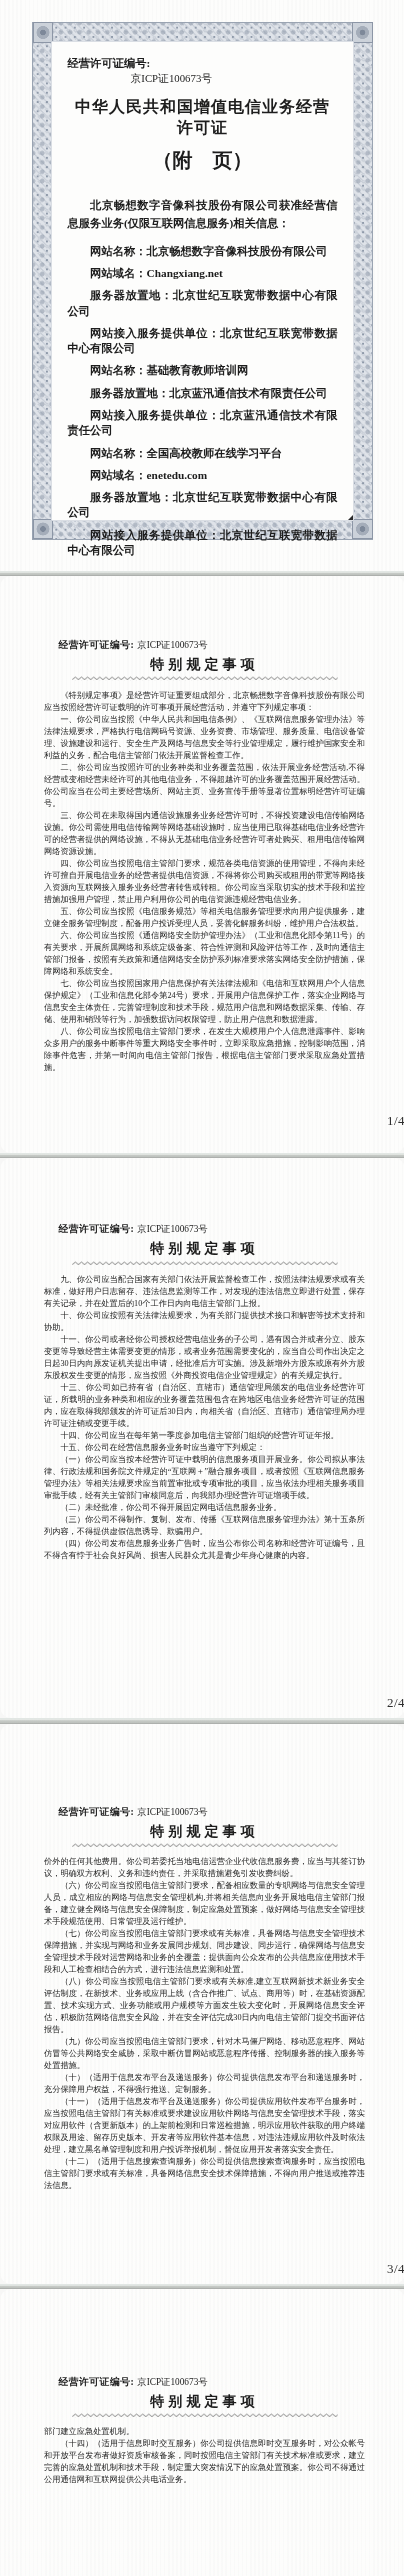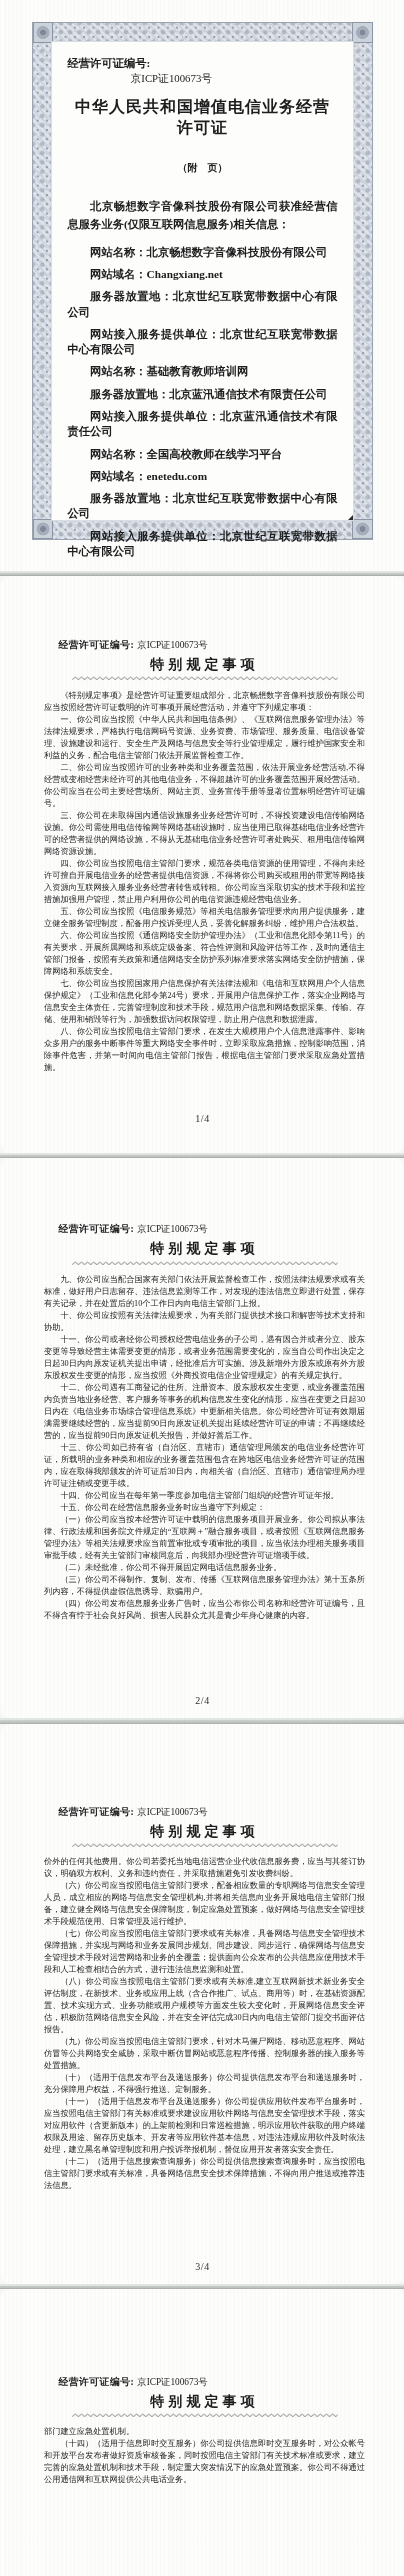--- a/index.html
+++ b/index.html
@@ -49,21 +49,21 @@
     position:relative; background:#fdfdfc; height:100%; box-sizing:border-box;
     box-shadow:inset 0 0 0 0.5px #b8c0cb;
     padding:15.5px 16.5px 0 16.5px;
   }
   .cert-licline-label { font-size:11.3px; font-weight:700; }
   .cert-licline-no { font-size:10.8px; margin:1px 0 0 63px; }
   .cert-title {
     text-align:center; font-size:16px; font-weight:700; letter-spacing:1px;
     margin-top:11.3px;
   }
-  .cert-subtitle { text-align:center; font-size:10px; font-weight:700; margin-top:22px; }
+  .cert-subtitle { text-align:center; font-size:20px; font-weight:700; margin-top:8px; }
   .cert-intro {
     font-size:11.3px; font-weight:600; line-height:17.5px; text-indent:2em;
     margin-top:23px; text-align:justify;
   }
   .cert-fields { margin-top:9.3px; }
   .cert-fields .field {
     font-size:11.3px; font-weight:600; line-height:15.5px; margin:0 0 6.7px 0;
     text-indent:2em; text-align:justify;
   }
   .fold-mark {
@@ -83,21 +83,21 @@
   .sp-title {
     text-align:center; font-size:14px; font-weight:700; letter-spacing:4.1px;
     margin-top:4.1px;
   }
   .wavy-wrap { text-align:center; margin-top:2.1px; height:5.2px; line-height:0; }
   .sp-body { margin-top:8.2px; font-size:8.2px; line-height:12px; text-align:justify; }
   .para { margin:0; text-indent:2em; }
   .para.cont { text-indent:0; }
   .page-no {
     position:absolute; top:537px; left:0; right:0;
-    text-align:center; font-size:10px; color:#2e2e2e; letter-spacing:0.5px;
+    text-align:right; font-size:13px; color:#2e2e2e; letter-spacing:0.5px;
   }
 </style>
 </head>
 <body>
 
 <div id="canvas">
 
   <section class="scanpage" id="page-cert">
     <div class="cert-frame">
       <div class="cert-corner cc-tl"></div>
@@ -176,21 +176,20 @@
             </pattern>
           </defs>
           <rect width="520" height="9" fill="url(#zz2)"></rect>
         </svg>
     </div>
     <div class="sp-body">
 
     <p class="para">九、你公司应当配合国家有关部门依法开展监督检查工作，按照法律法规要求或有关标准，做好用户日志留存、违法信息监测等工作，对发现的违法信息立即进行处置，保存有关记录，并在处置后的10个工作日内向电信主管部门上报。</p>
         <p class="para">十、你公司应按照有关法律法规要求，为有关部门提供技术接口和解密等技术支持和协助。</p>
         <p class="para">十一、你公司或者经你公司授权经营电信业务的子公司，遇有因合并或者分立、股东变更等导致经营主体需要变更的情形，或者业务范围需要变化的，应当自公司作出决定之日起30日内向原发证机关提出申请，经批准后方可实施。涉及新增外方股东或原有外方股东股权发生变更的情形，应当按照《外商投资电信企业管理规定》的有关规定执行。</p>
-        <p class="para">十二、你公司遇有工商登记的住所、注册资本、股东股权发生变更，或业务覆盖范围内负责当地业务经营、客户服务等事务的机构信息发生变化的情形，应当在变更之日起30日内在《电信业务市场综合管理信息系统》中更新相关信息。你公司经营许可证有效期届满需要继续经营的，应当提前90日向原发证机关提出延续经营许可证的申请；不再继续经营的，应当提前90日向原发证机关报告，并做好善后工作。</p>
         <p class="para">十三、你公司如已持有省（自治区、直辖市）通信管理局颁发的电信业务经营许可证，所载明的业务种类和相应的业务覆盖范围包含在跨地区电信业务经营许可证的范围内，应在取得我部颁发的许可证后30日内，向相关省（自治区、直辖市）通信管理局办理许可证注销或变更手续。</p>
         <p class="para">十四、你公司应当在每年第一季度参加电信主管部门组织的经营许可证年报。</p>
         <p class="para">十五、你公司在经营信息服务业务时应当遵守下列规定：</p>
         <p class="para">（一）你公司应当按本经营许可证中载明的信息服务项目开展业务。你公司拟从事法律、行政法规和国务院文件规定的“互联网＋”融合服务项目，或者按照《互联网信息服务管理办法》等相关法规要求应当前置审批或专项审批的项目，应当依法办理相关服务项目审批手续，经有关主管部门审核同意后，向我部办理经营许可证增项手续。</p>
         <p class="para">（二）未经批准，你公司不得开展固定网电话信息服务业务。</p>
         <p class="para">（三）你公司不得制作、复制、发布、传播《互联网信息服务管理办法》第十五条所列内容，不得提供虚假信息诱导、欺骗用户。</p>
         <p class="para">（四）你公司发布信息服务业务广告时，应当公布你公司名称和经营许可证编号，且不得含有悖于社会良好风尚、损害人民群众尤其是青少年身心健康的内容。</p>
       </div>
     <div class="page-no">2/4</div>
   </section>

